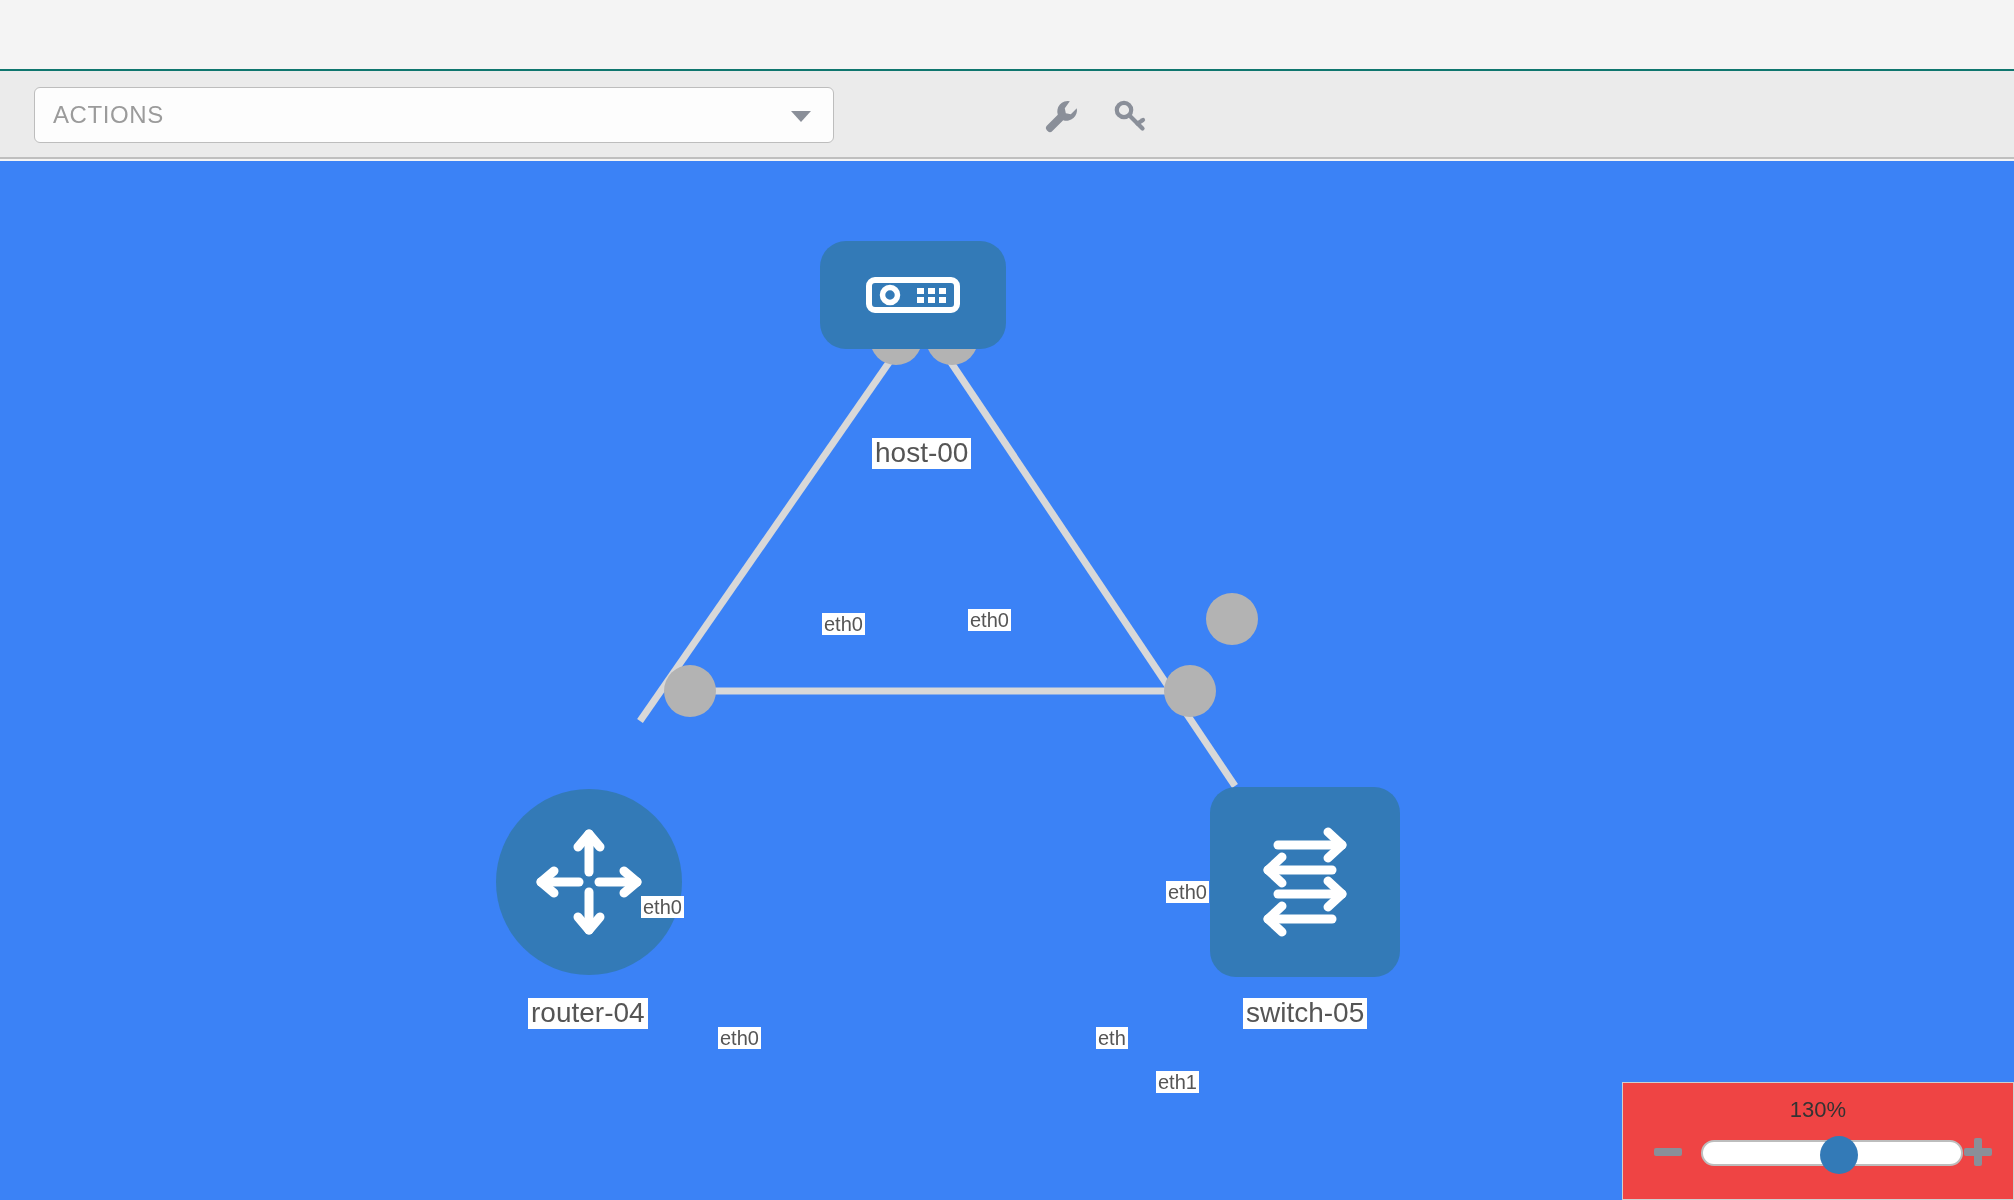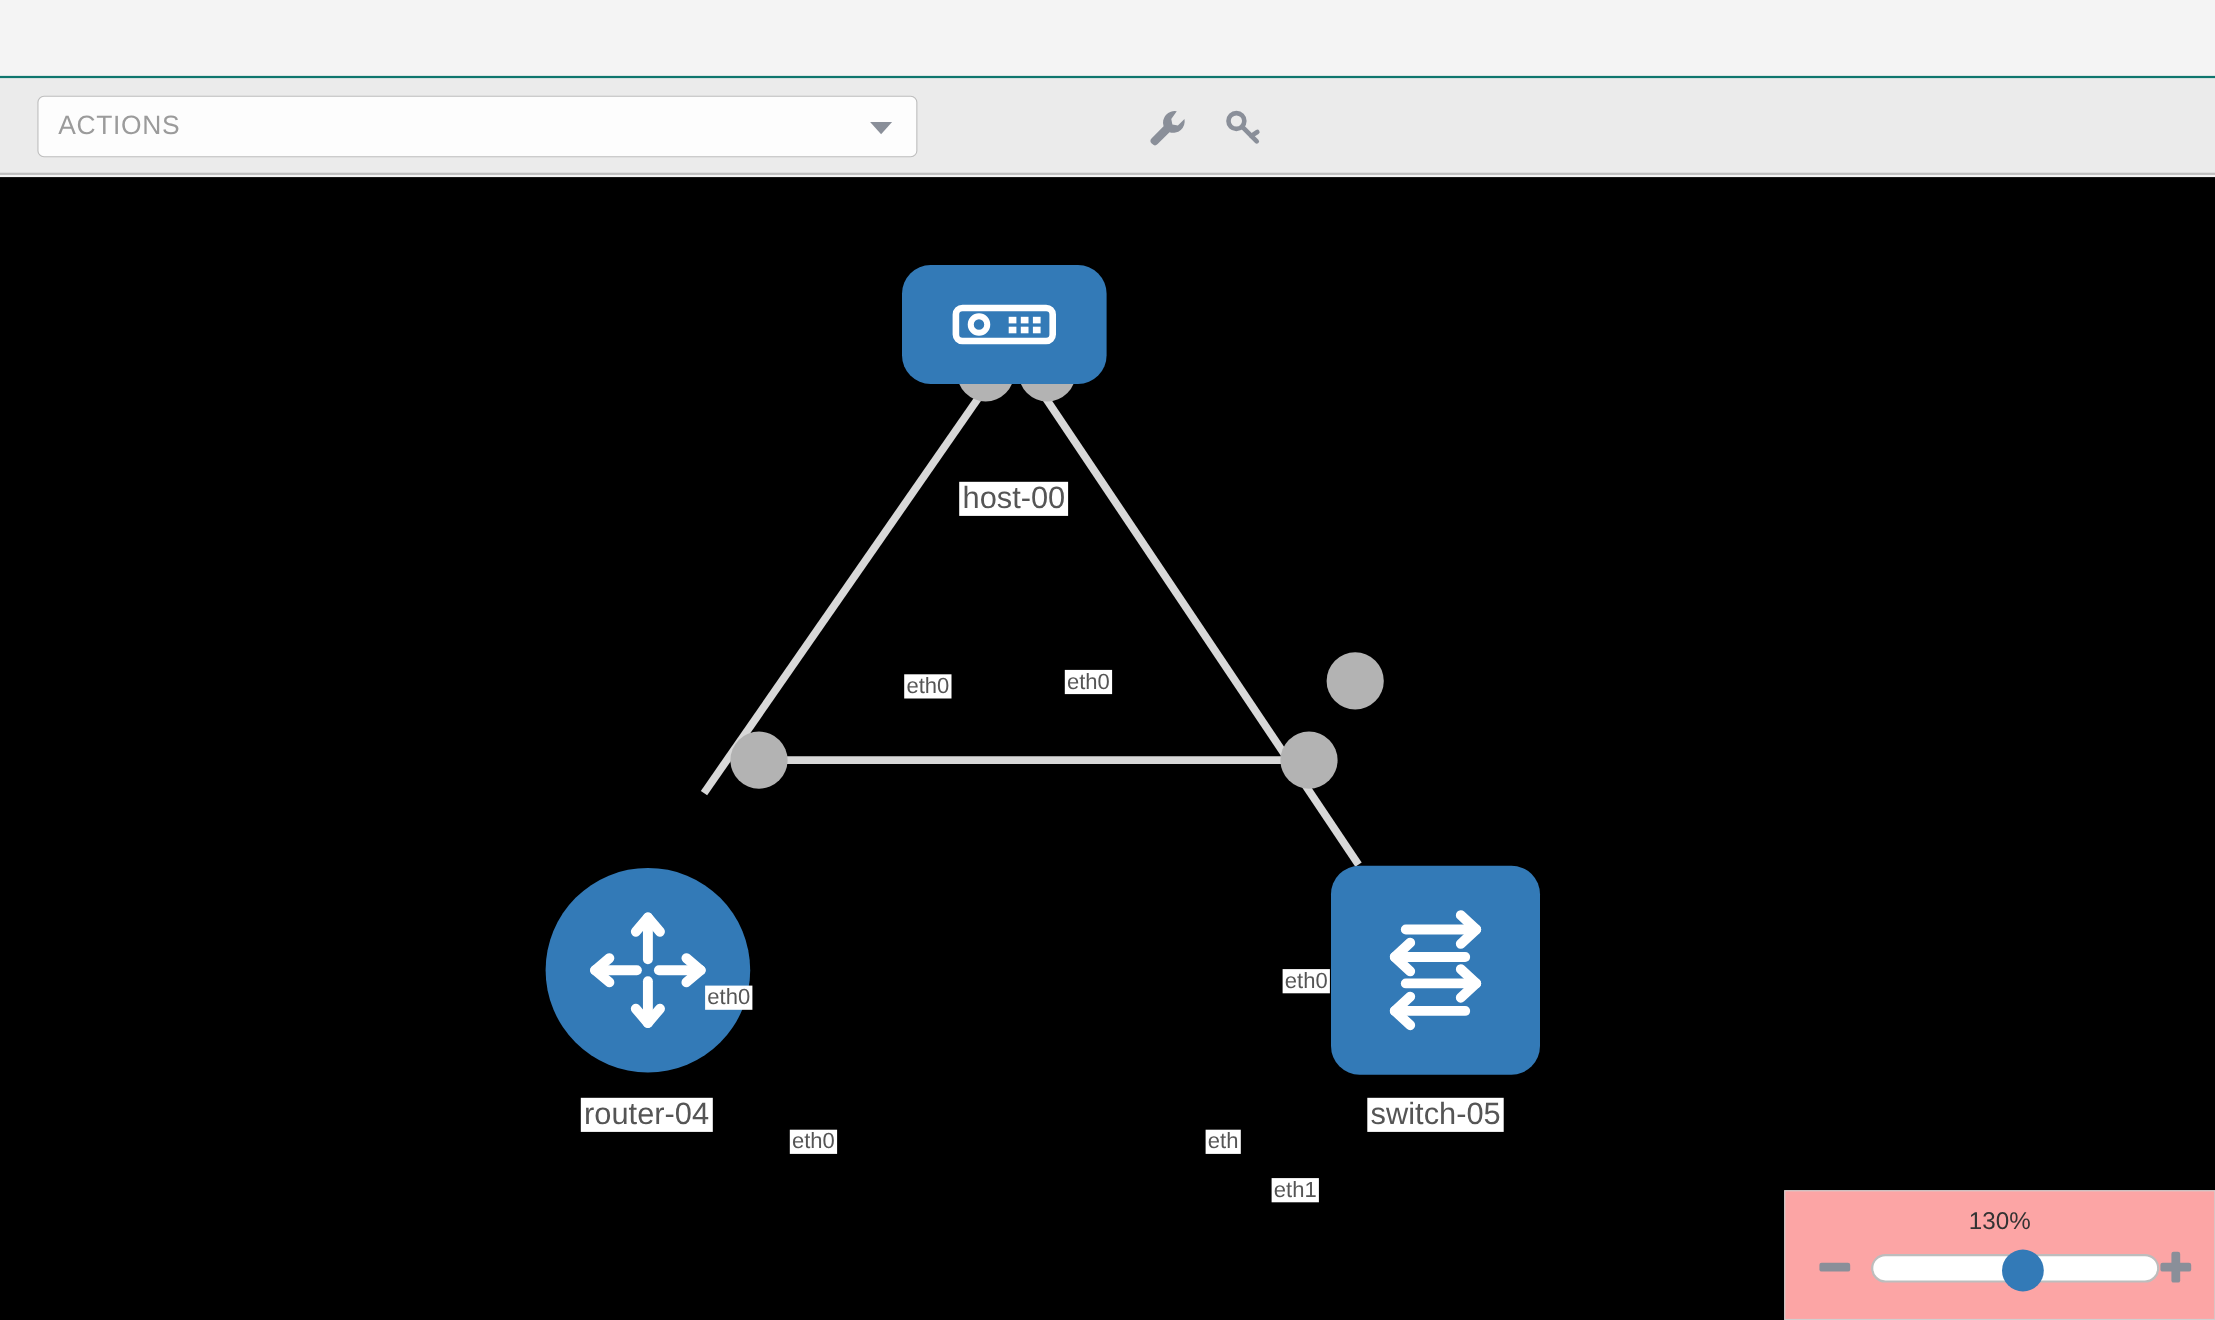--- a/index.html
+++ b/index.html
@@ -61,21 +61,21 @@
   }
   .tool-icon {
     position: absolute; top: 24px; width: 42px; height: 42px; cursor: pointer;
   }
   .tool-icon.wrench { left: 1040px; }
   .tool-icon.key    { left: 1110px; }
 
   
   .canvas {
     position: absolute; left: 0; top: 161px; width: 2014px; height: 1039px;
-    background: #000000; overflow: hidden;
+    background: #3b82f6; overflow: hidden;
   }
   .topo-svg { position: absolute; left: 0; top: 0; width: 2014px; height: 1039px; }
 
   .node { position: absolute; }
   .node-shape {
     position: absolute; background: #337ab7; display: flex;
     align-items: center; justify-content: center; cursor: pointer;
   }
   .node-shape.host   { width: 186px; height: 108px; border-radius: 26px; }
   .node-shape.router { width: 186px; height: 186px; border-radius: 50%; }
@@ -88,21 +88,21 @@
   }
   .port-label {
     position: absolute; white-space: nowrap;
     font-size: 20px; color: #555555; background: #ffffff;
     padding: 0 2px; line-height: 1.1;
   }
 
   
   .zoom-panel {
     position: absolute; left: 1622px; top: 1082px; width: 392px; height: 118px;
-    background: #fca5a5; border: 1px solid #cfcfcf;
+    background: #ef4444; border: 1px solid #cfcfcf;
   }
   .zoom-value {
     position: absolute; left: 0; right: 0; top: 14px; text-align: center;
     font-size: 22px; color: #333333;
   }
   .zoom-minus, .zoom-plus {
     position: absolute; top: 52px; width: 34px; height: 34px; cursor: pointer;
   }
   .zoom-minus { left: 28px; }
   .zoom-plus  { right: 18px; }

